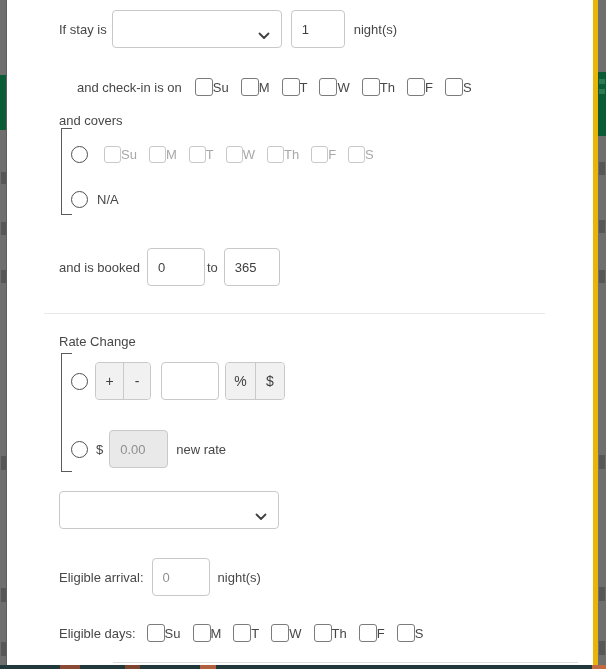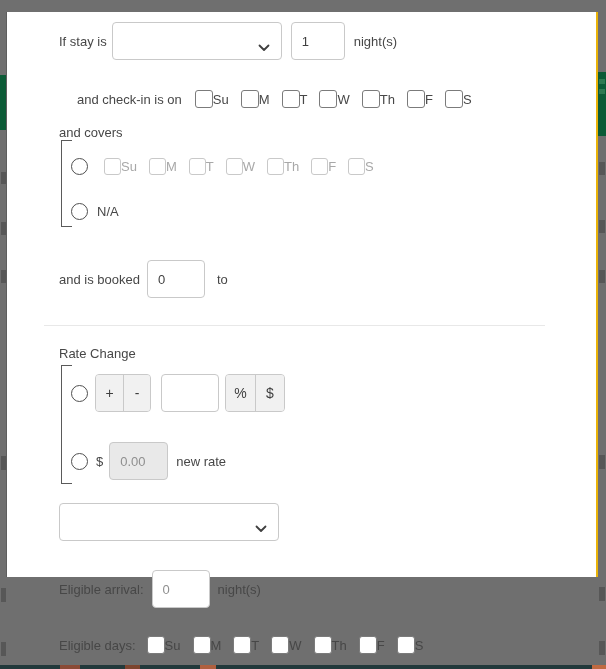--- a/index.html
+++ b/index.html
@@ -8,22 +8,22 @@
   .page { position:relative; width:606px; height:669px; }
 
   
   .edge-frag { position:absolute; }
   .green-left  { left:0;  top:75; width:7px;  height:55px; background:#0c5b37; top:75px; }
   .green-right { right:0; top:72px; width:8px; height:64px; background:#0c5b37; }
   .green-hint  { position:absolute; background:#2e7a52; }
   .dark-hint   { position:absolute; background:#575757; }
 
   
-  .modal { position:absolute; left:6px; top:12px; width:592px; height:565px;
-           background:#ffffff; border-left:1px solid #5e5e5e; border-right:2px solid #eab308; }
+  .modal { position:absolute; left:6px; top:0; width:592px; height:665px;
+           background:#ffffff; border-left:1px solid #5e5e5e; border-right:5px solid #eab308; }
 
   .row { position:absolute; display:flex; align-items:center; }
   .label { font-size:13px; color:#474747; white-space:nowrap; }
 
   .text-input { height:38px; border:1px solid #c9c9c9; border-radius:4px; background:#fff;
                 font-family:"Liberation Sans", sans-serif; font-size:13px; color:#3f3f3f;
                 padding:0 0 0 10px; outline:none; }
   .text-input::placeholder { color:#8f8f8f; opacity:1; }
   .disabled-input { background:#e9e9e9; border-color:#c9c9c9; }
 
@@ -166,21 +166,22 @@
         </span>
     </div>
     <div class="row" style="left:64px; top:190px; height:19px;">
       <span class="radio"></span>
       <span class="label" style="margin-left:9px;">N/A</span>
     </div>
 
     <div class="row" style="left:52px; top:248px; height:38px;">
       <span class="label">and is booked</span>
       <input class="text-input" style="width: 58px; margin-left: 7px;" value="0">
-      <span class="label" style="margin-left:12px;text-align:center;">to</span>
+      <span class="label" style="margin-left:2px;text-align:center;">to</span>
+      <input class="text-input" style="width: 56px; margin-left: 6px;" value="365">
     </div>
 
     <div class="divider" style="left:37px; top:313px; width:501px;"></div>
 
     <div class="row" style="left:52px; top:333px; height:16px;">
       <span class="label">Rate Change</span>
     </div>
     <div class="bracket" style="left:54px; top:353px; height:119px;"></div>
 
     <div class="row" style="left:64px; top:362px; height:38px;">

